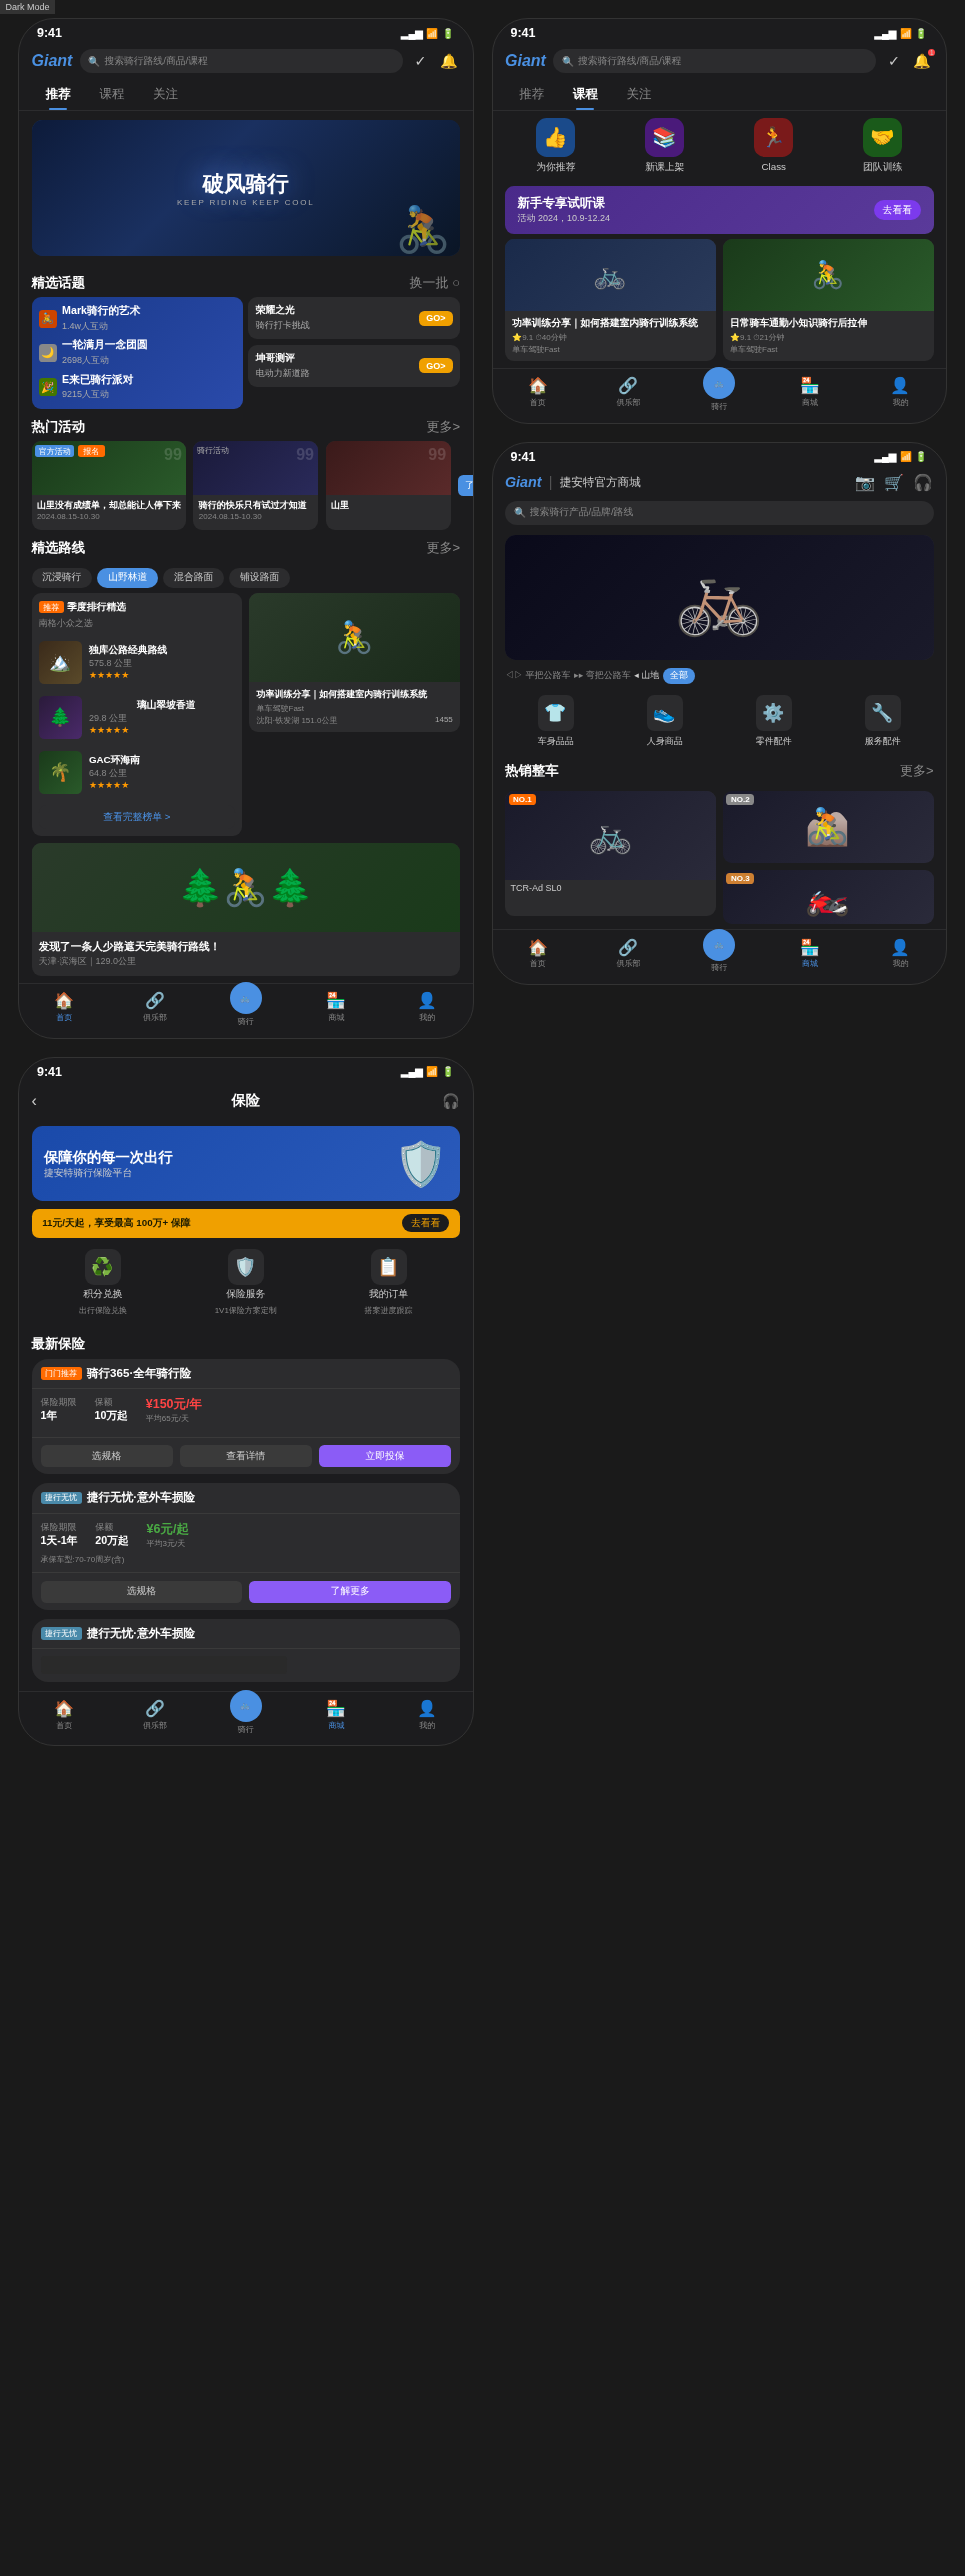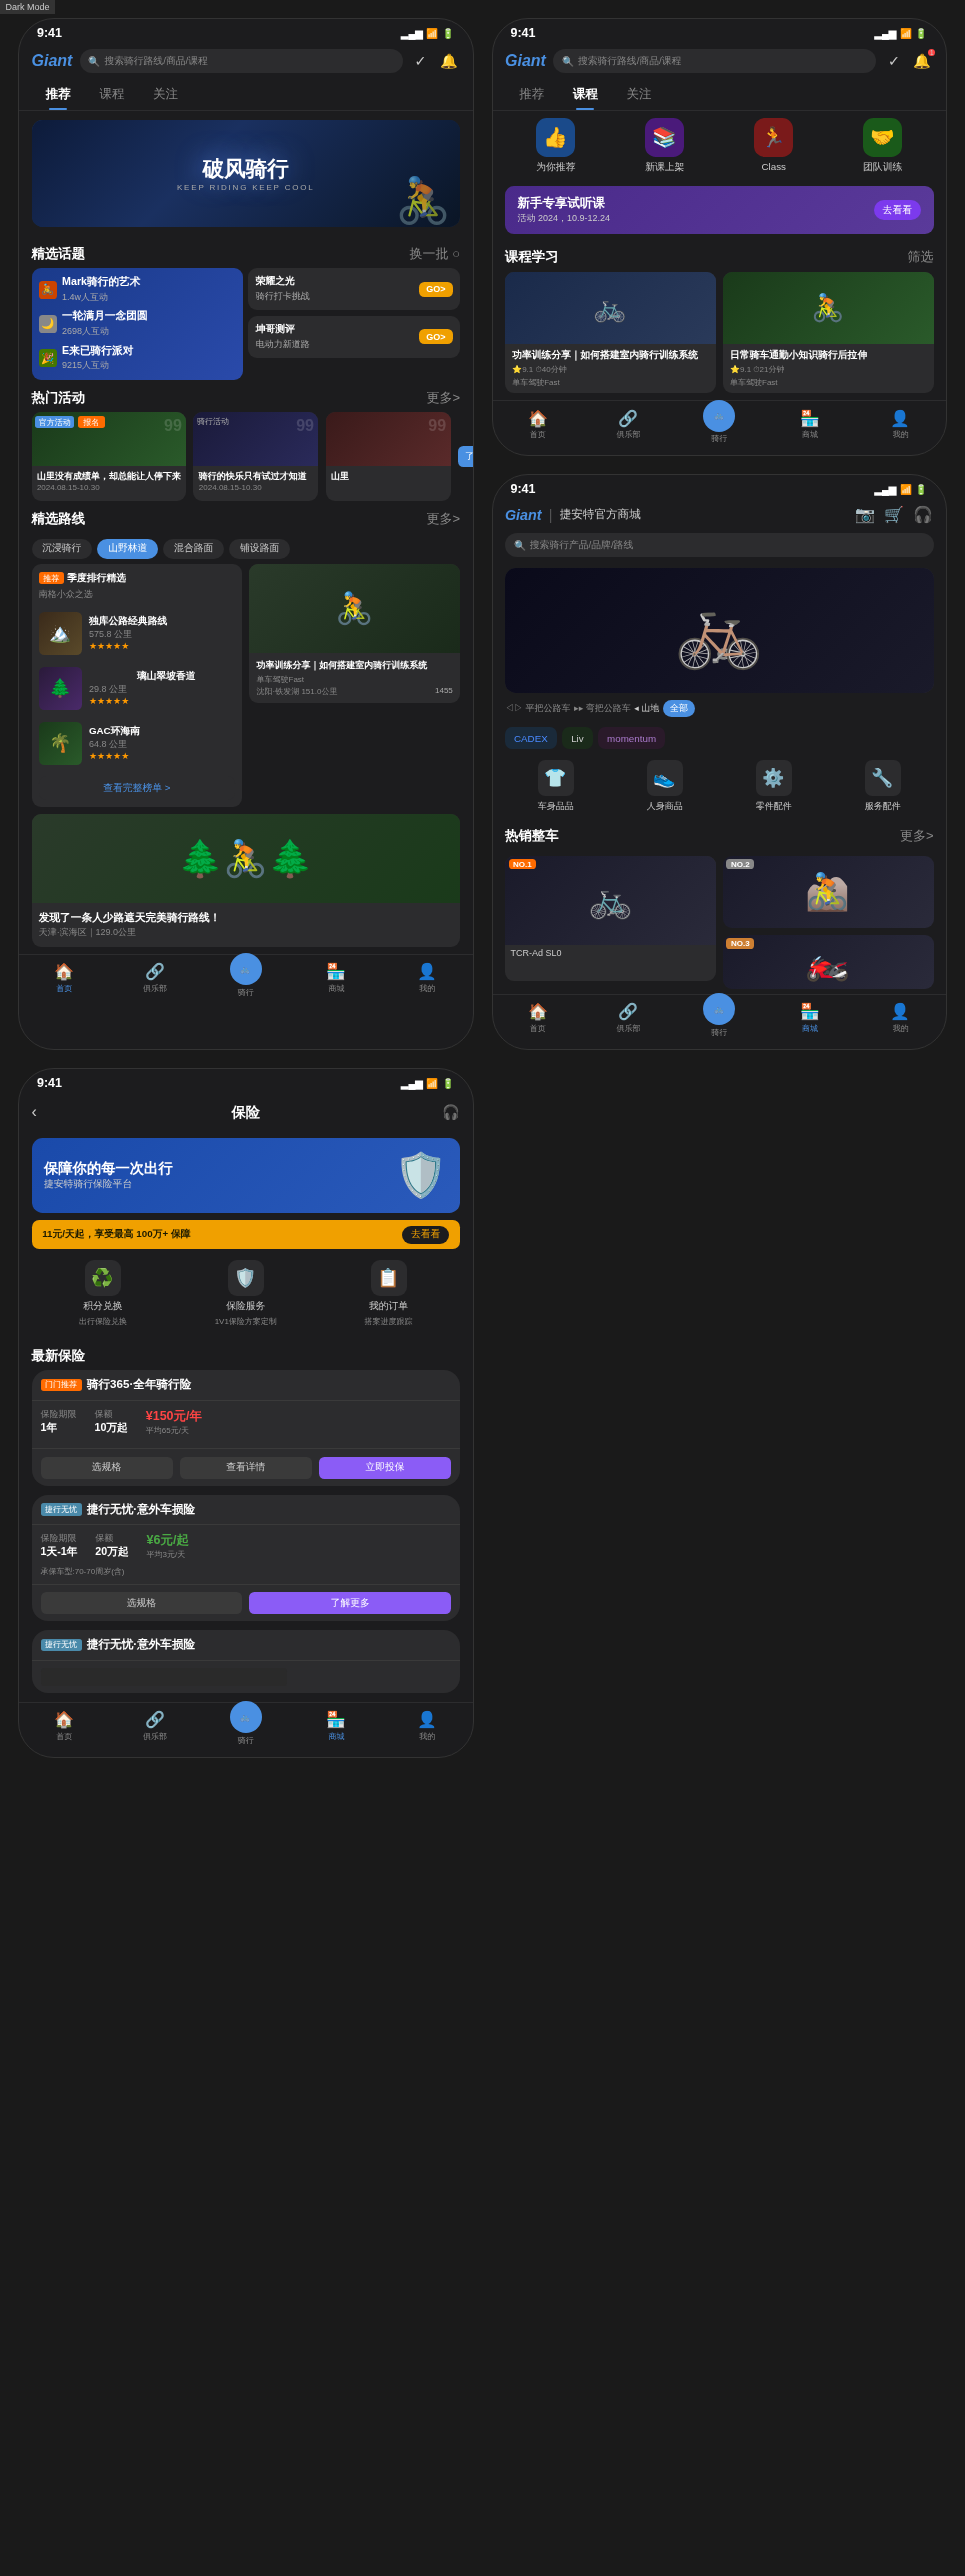--- a/index.html
+++ b/index.html
@@ -120,21 +120,21 @@
       width: 18px; height: 1.8px;
       background: #4a90e2;
       border-radius: 0.9px;
     }
 
     
     .banner {
       margin: 9px 12.5px;
       border-radius: 10.7px;
       overflow: hidden;
-      height: 107px;
+      height: 136px;
       background: linear-gradient(135deg, #1a3a6b 0%, #0d1f3c 50%, #1a2a4a 100%);
       position: relative;
       display: flex;
       align-items: center;
       justify-content: center;
     }
 
     
     .section-header {
       display: flex;
@@ -1106,24 +1106,20 @@
       </div>
 
       <div class="promo-banner">
         <div>
           <div class="promo-title">新手专享试听课</div>
           <div class="promo-sub">活动 2024，10.9-12.24</div>
         </div>
         <div class="promo-btn">去看看</div>
       </div>
 
-      <div class="section-header">
-        <span class="section-title">课程学习</span>
-        <span class="section-more">筛选</span>
-      </div>
 
 
       <div class="course-row">
         <div class="course-half">
           <div class="course-half-thumb" style="background:linear-gradient(135deg, #1a2a4a, #2a3a5a);">🚲</div>
           <div class="course-info">
             <div class="course-name">功率训练分享｜如何搭建室内骑行训练系统</div>
             <div class="course-meta">
               ⭐<span>9.1</span>
               ⏱<span>40分钟</span>
@@ -1206,25 +1202,20 @@
 
       <div class="bike-labels">
         <div style="display:flex;align-items:center;gap:3.6px;">
           <span style="font-size:9px;color:#888;">◁▷ 平把公路车</span>
           <span style="font-size:9px;color:#888;">▸▸ 弯把公路车</span>
           <span style="font-size:9px;color:#ccc;">◂ 山地</span>
           <span style="background:#4a90e2;border-radius:10.7px;padding:1.8px 7.2px;font-size:9px;color:#fff;">全部</span>
         </div>
       </div>
 
-      <div class="brands-row">
-        <div class="brand-card cadex">CADEX</div>
-        <div class="brand-card liv">Liv</div>
-        <div class="brand-card momentum">momentum</div>
-      </div>
 
       <div class="categories-grid">
         <div class="cat-item">
           <div class="cat-icon">👕</div>
           <span>车身品品</span>
         </div>
         <div class="cat-item">
           <div class="cat-icon">👟</div>
           <span>人身商品</span>
         </div>

